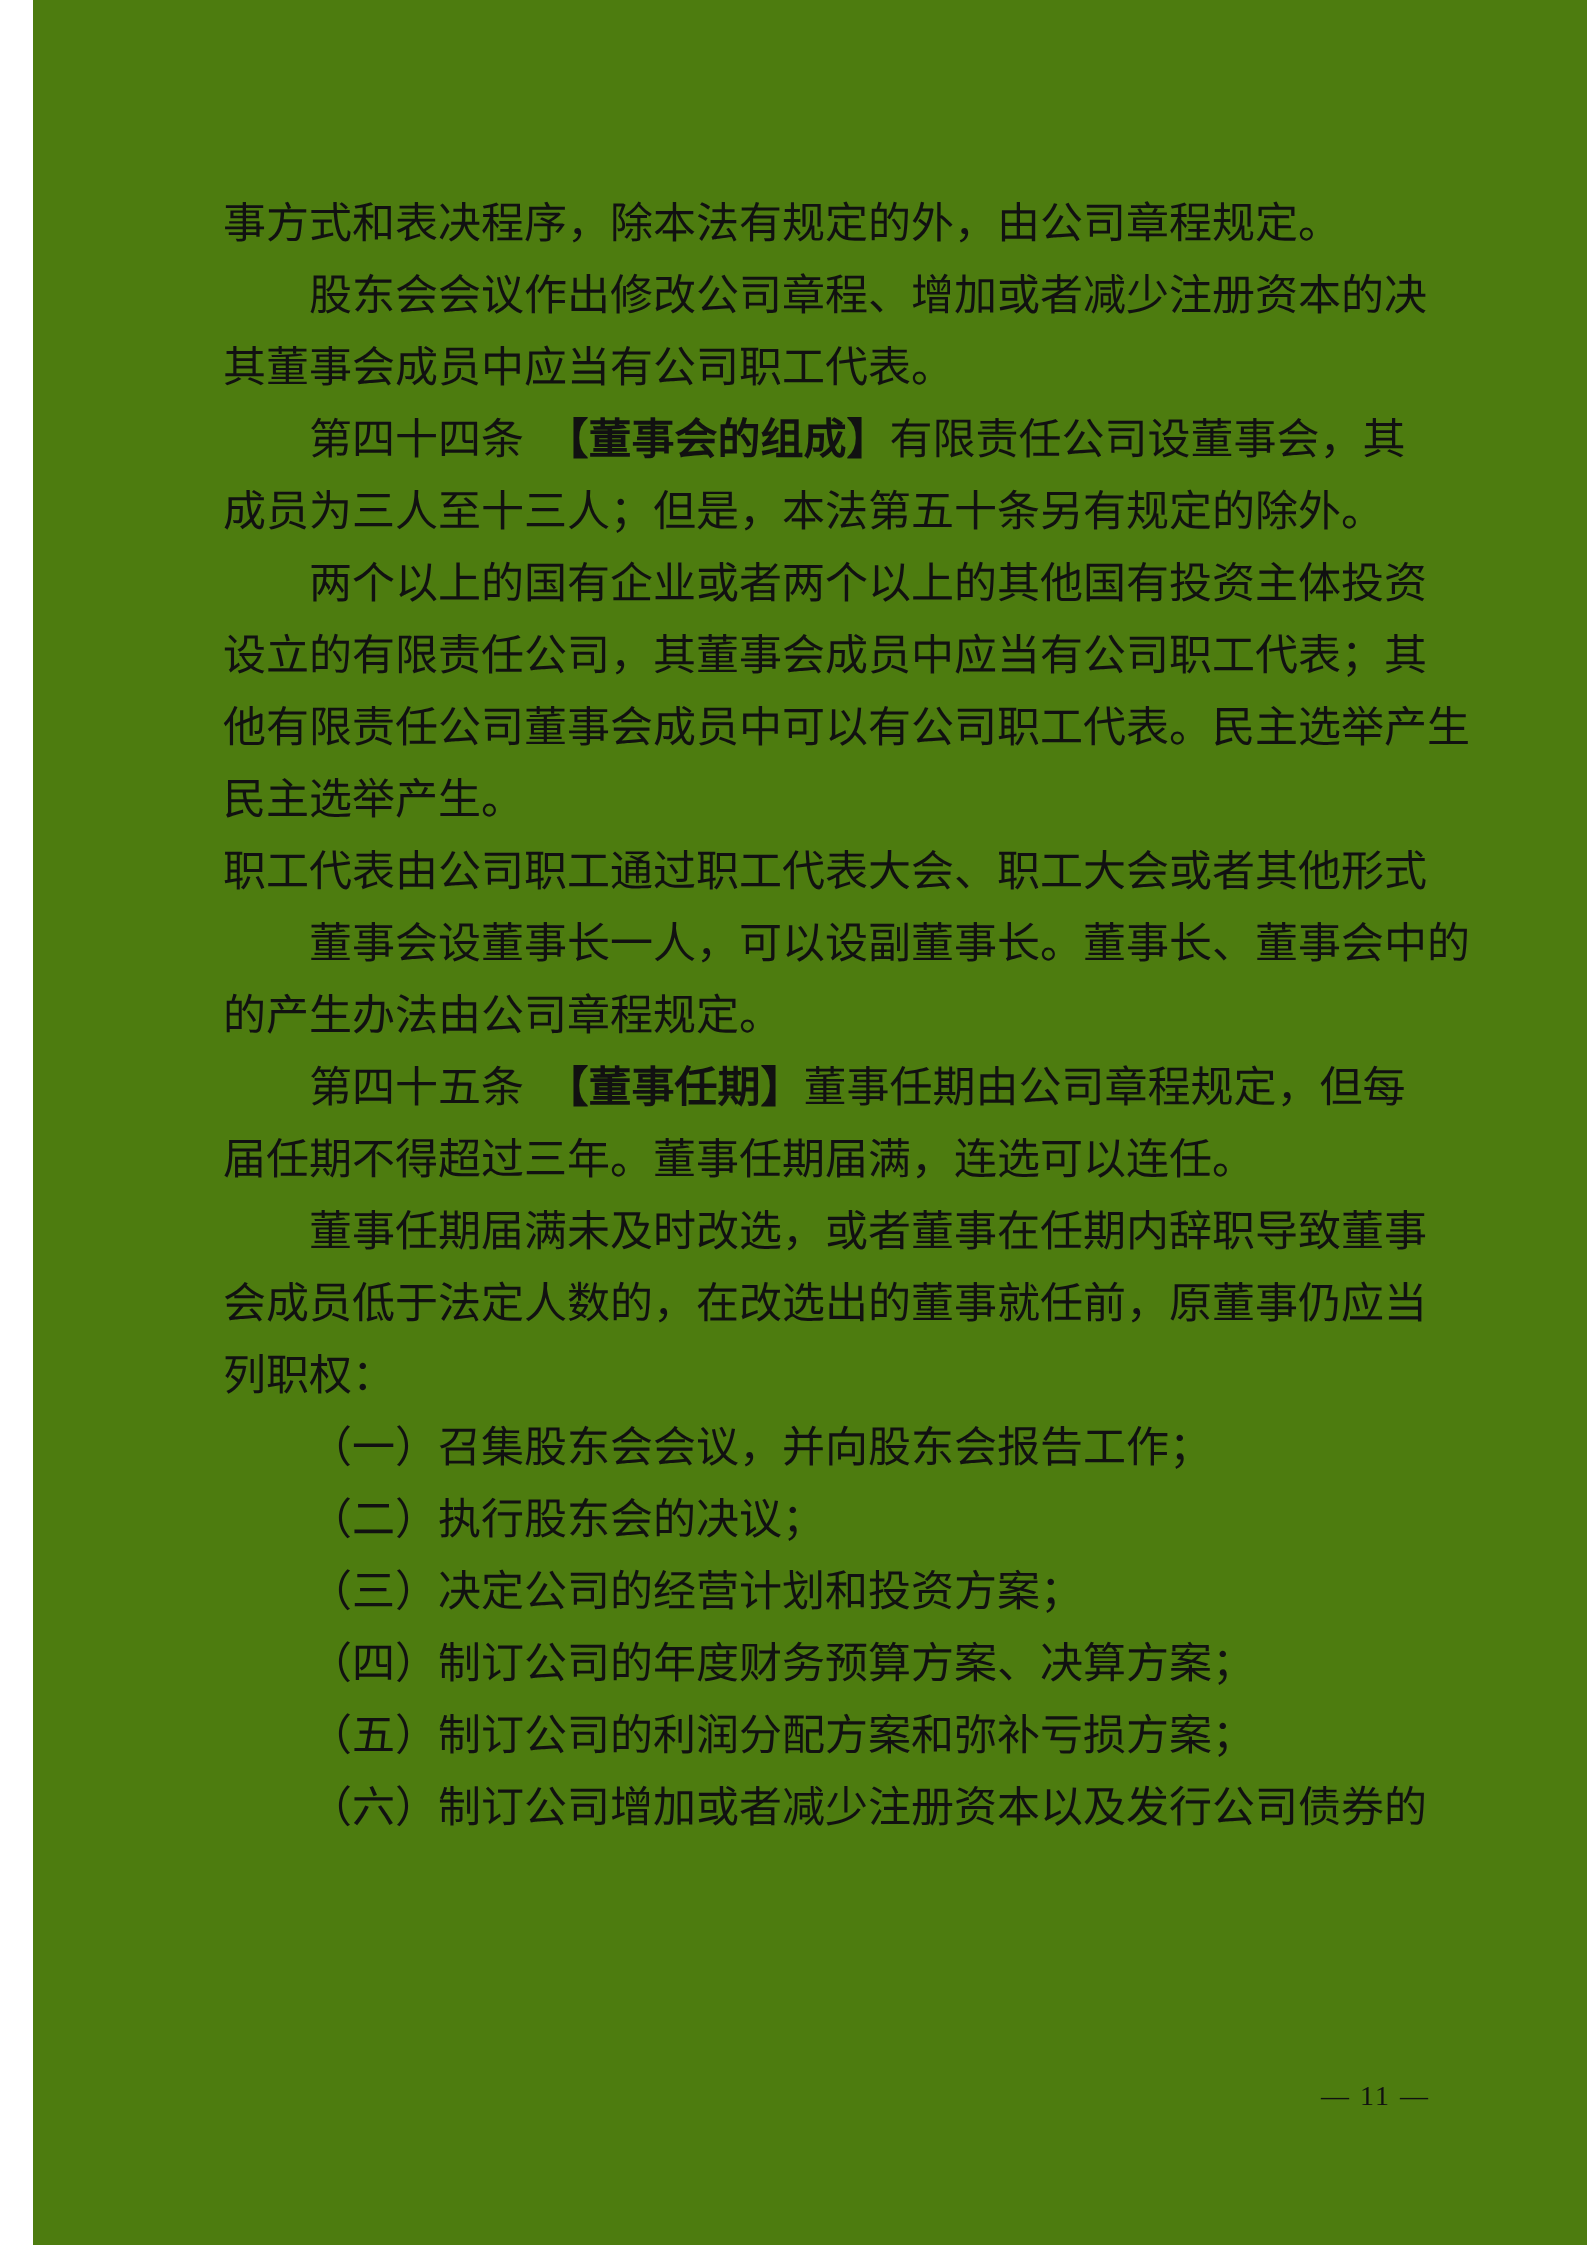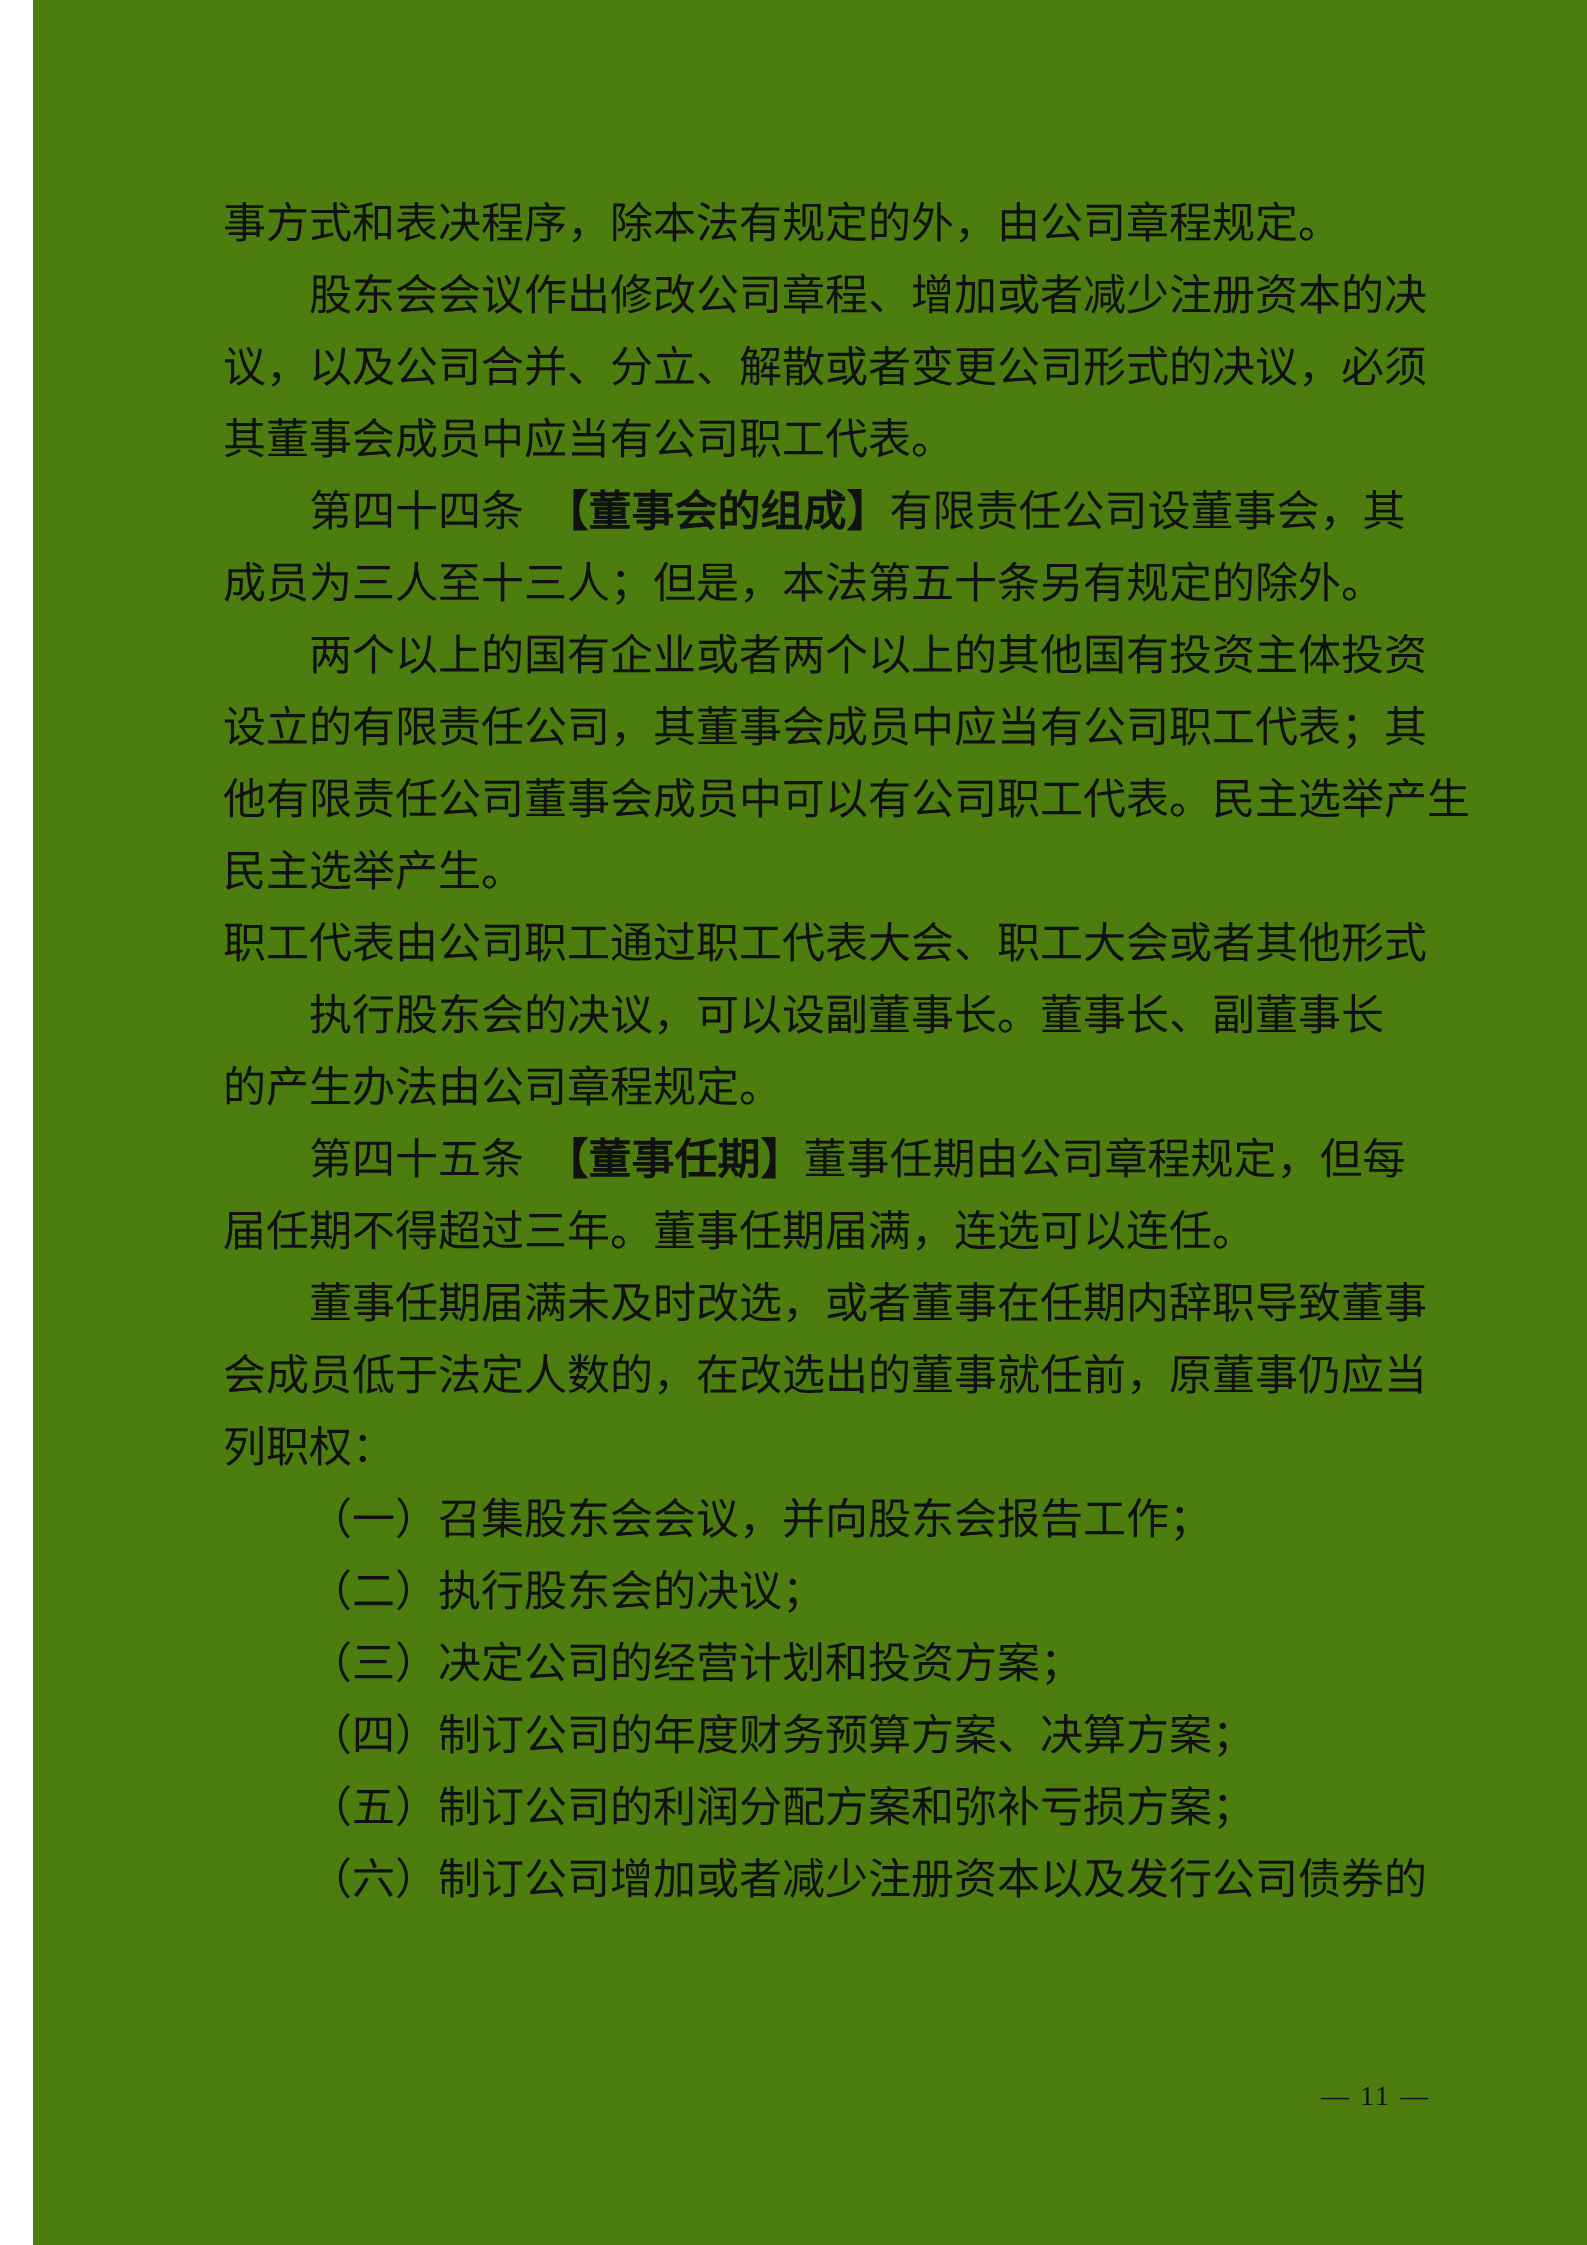--- a/index.html
+++ b/index.html
@@ -45,30 +45,29 @@
     letter-spacing: 2px;
   }
 </style>
 </head>
 <body>
 
 <div class="page">
   <div class="doc-body">
       <div class="line"><span>事方式和表决程序，除本法有规定的外，由公司章程规定。</span></div>
       <div class="line indent"><span>股东会会议作出修改公司章程、增加或者减少注册资本的决</span></div>
-      <div class="line"><span>议，以及公司合并、分立、解散或者变更公司形式的决议，必须</span></div>
       <div class="line"><span>其董事会成员中应当有公司职工代表。</span></div>
       <div class="line indent"><span>第四十四条　</span><span class="seg-bold">【董事会的组成】</span><span>有限责任公司设董事会，其</span></div>
       <div class="line"><span>成员为三人至十三人；但是，本法第五十条另有规定的除外。</span></div>
       <div class="line indent"><span>两个以上的国有企业或者两个以上的其他国有投资主体投资</span></div>
       <div class="line"><span>设立的有限责任公司，其董事会成员中应当有公司职工代表；其</span></div>
       <div class="line"><span>他有限责任公司董事会成员中可以有公司职工代表。民主选举产生</span></div>
       <div class="line"><span>民主选举产生。</span></div>
       <div class="line"><span>职工代表由公司职工通过职工代表大会、职工大会或者其他形式</span></div>
-      <div class="line indent"><span>执行股东会的决议，可以设副董事长。董事长、副董事长</span></div>
+      <div class="line indent"><span>董事会设董事长一人，可以设副董事长。董事长、董事会中的</span></div>
       <div class="line"><span>的产生办法由公司章程规定。</span></div>
       <div class="line indent"><span>第四十五条　</span><span class="seg-bold">【董事任期】</span><span>董事任期由公司章程规定，但每</span></div>
       <div class="line"><span>届任期不得超过三年。董事任期届满，连选可以连任。</span></div>
       <div class="line indent"><span>董事任期届满未及时改选，或者董事在任期内辞职导致董事</span></div>
       <div class="line"><span>会成员低于法定人数的，在改选出的董事就任前，原董事仍应当</span></div>
       <div class="line"><span>列职权：</span></div>
       <div class="line indent"><span>（一）召集股东会会议，并向股东会报告工作；</span></div>
       <div class="line indent"><span>（二）执行股东会的决议；</span></div>
       <div class="line indent"><span>（三）决定公司的经营计划和投资方案；</span></div>
       <div class="line indent"><span>（四）制订公司的年度财务预算方案、决算方案；</span></div>

